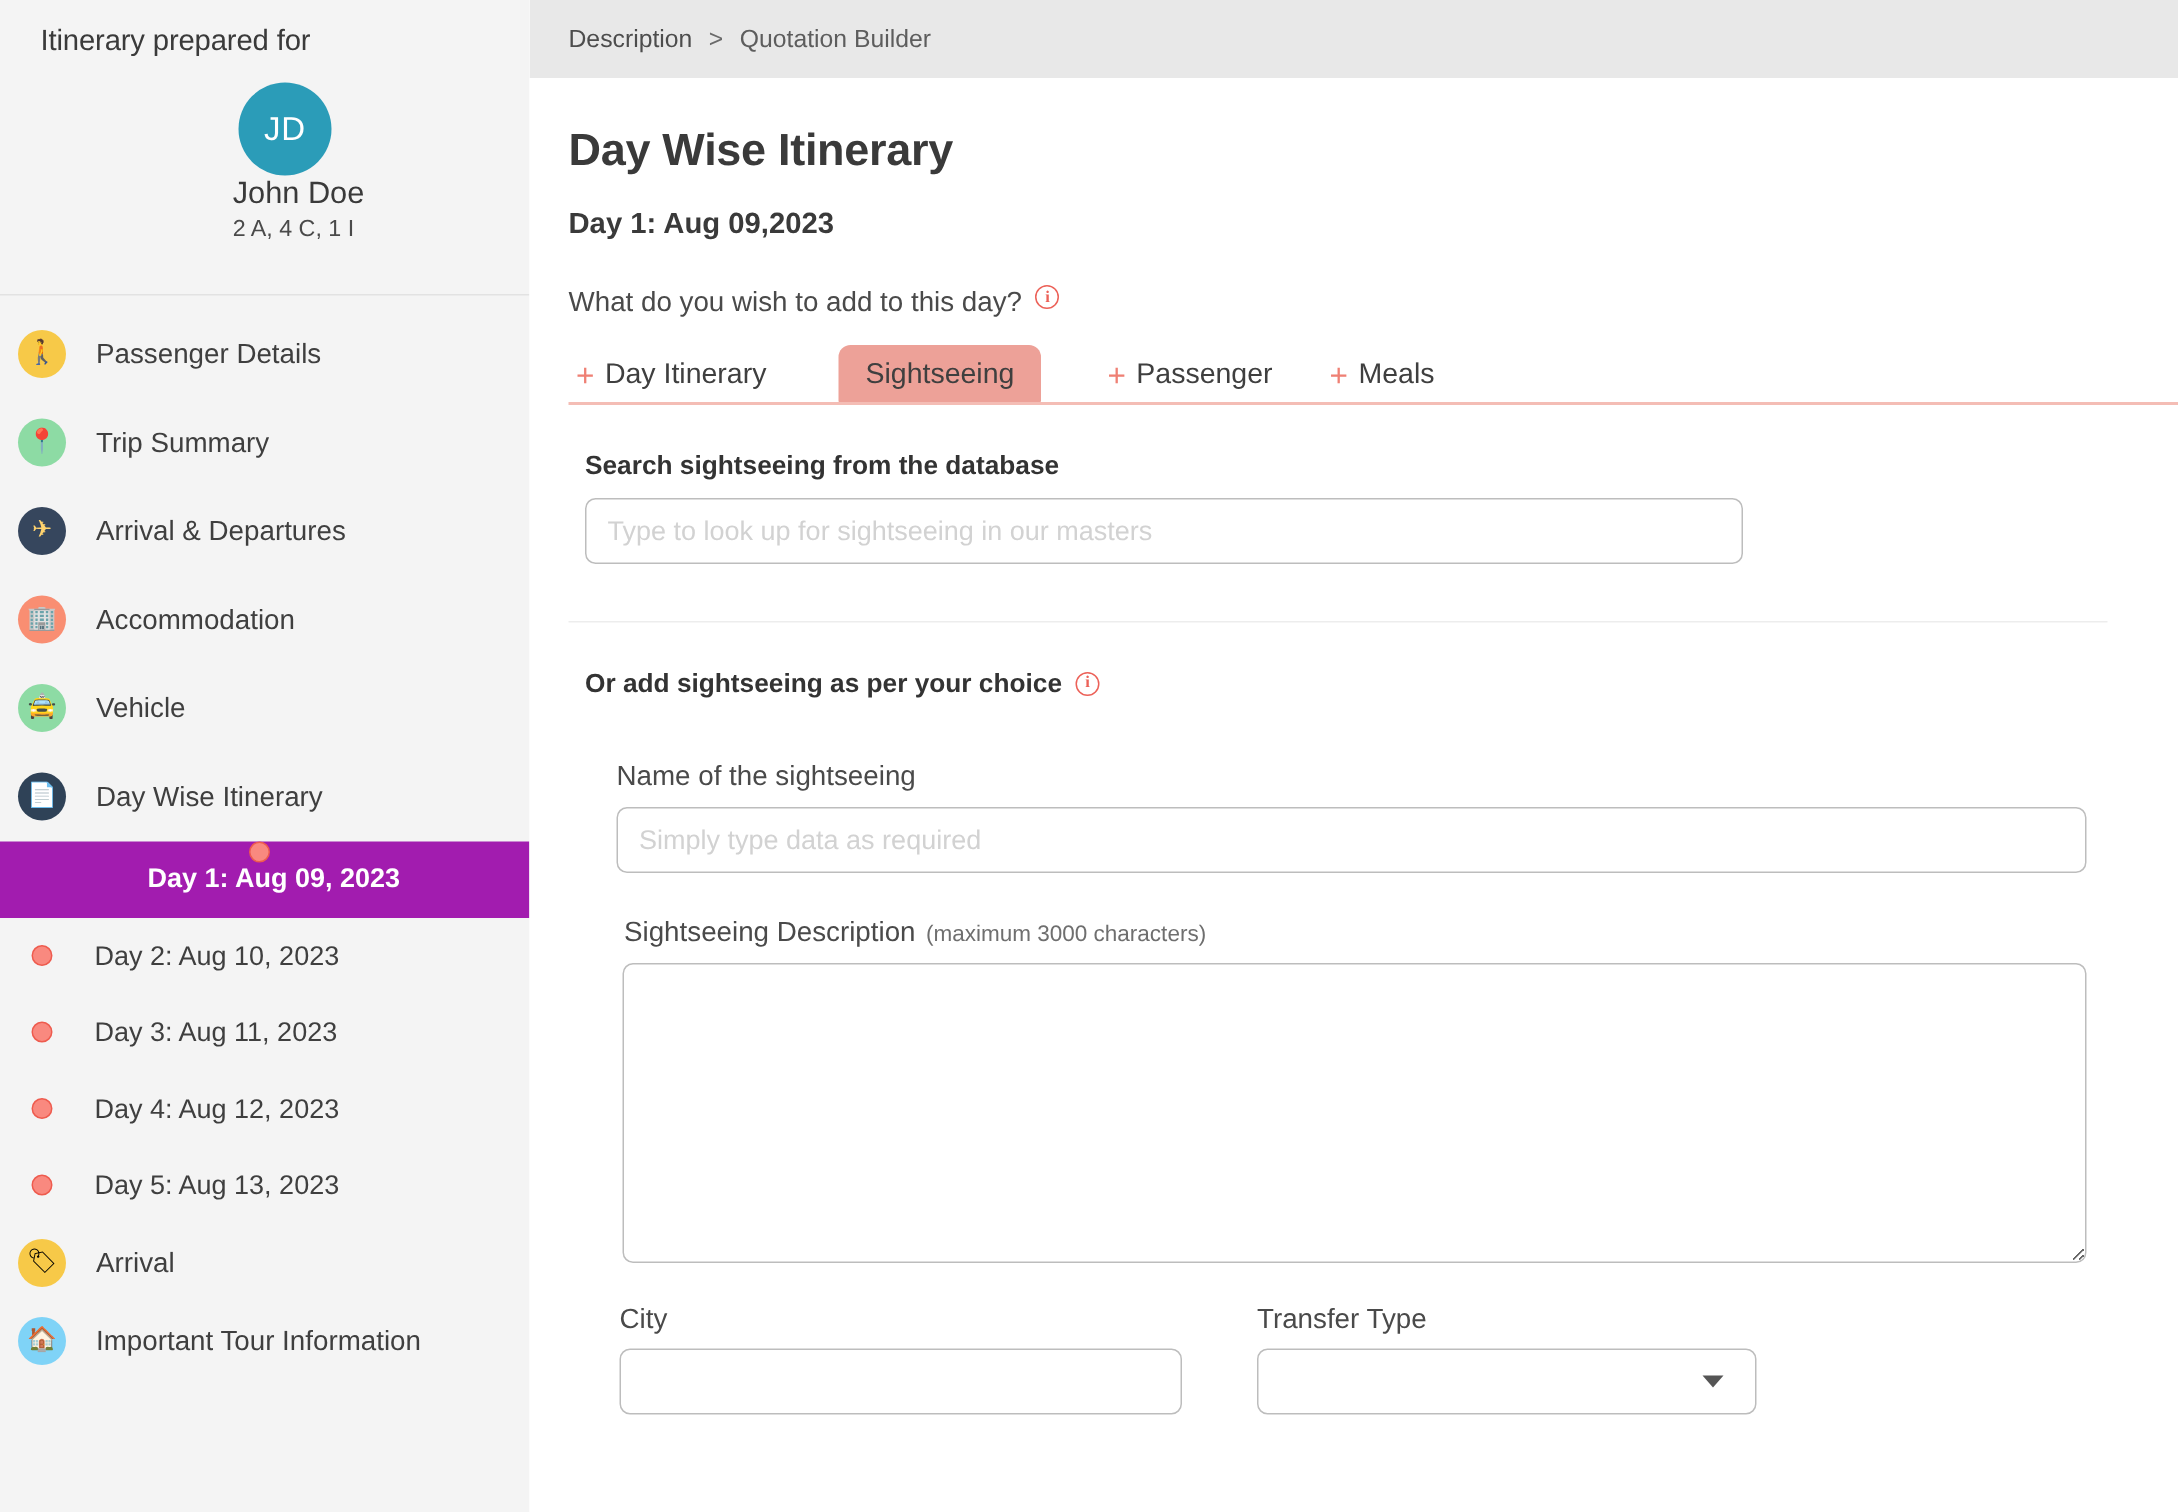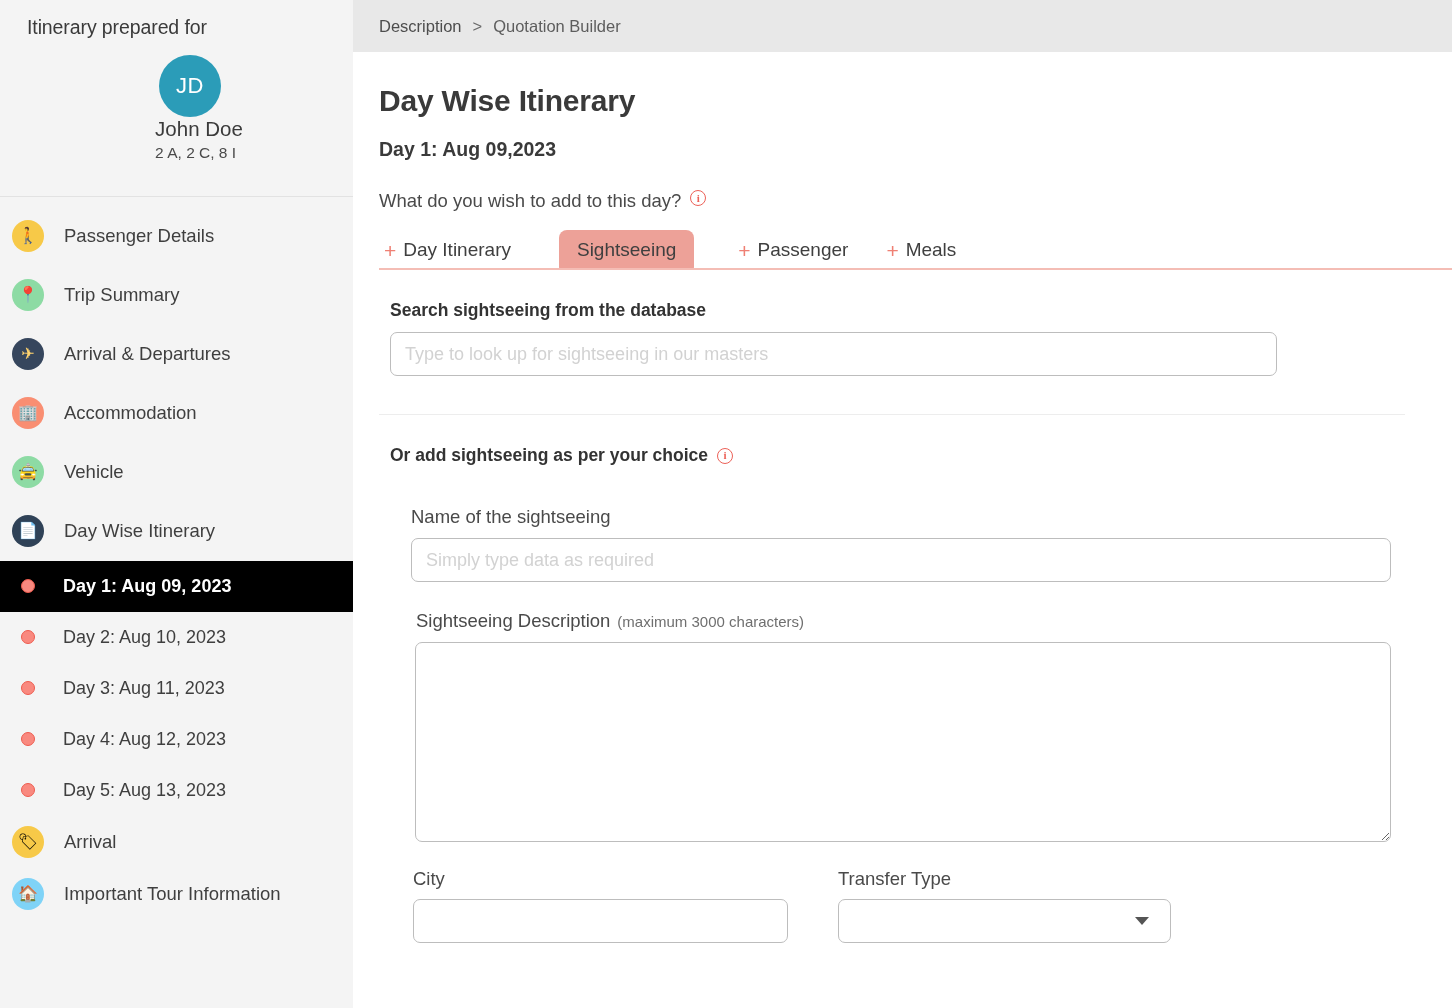--- a/index.html
+++ b/index.html
@@ -84,21 +84,21 @@
     color: #3f3f3f;
   }
   
   .day-item {
     display: flex;
     align-items: center;
     height: 51px;
     padding-left: 12px;
     cursor: pointer;
   }
-  .day-item.active { background: #000000; }
+  .day-item.active { background: #a21caf; flex-direction: column; }
   .day-dot {
     width: 14px; height: 14px;
     border-radius: 50%;
     background: #f9897f;
     border: 1.5px solid #ee5b4e;
     flex: 0 0 14px;
     margin-left: 9px;
     margin-right: 28px;
   }
   .day-label {
@@ -221,21 +221,21 @@
     border: 1px solid #bdbdbd;
     border-radius: 7px;
     background: #ffffff;
     font-size: 18px;
     color: #4a4a4a;
     padding: 0 14px;
     font-family: "Liberation Sans", sans-serif;
     outline: none;
   }
   .fld::placeholder { color: #d2d2d2; }
-  #search-input { width: 887px; margin-top: 11px; }
+  #search-input { width: 772px; margin-top: 11px; }
 
   .hr {
     height: 1px;
     background: #ededed;
     margin: 38px 47px 0 0;
   }
 
   .or-head { margin-top: 30px; }
   .choice { padding-left: 32px; }
   .name-lbl { margin-top: 40px; }
@@ -305,21 +305,21 @@
 <div class="app">
 
   <aside class="sidebar">
 
     <div class="sb-title">Itinerary prepared for</div>
 
     <div class="sb-user">
       <div class="avatar">JD</div>
       <div class="sb-user-txt">
         <div class="sb-user-name">John Doe</div>
-        <div class="sb-user-pax">2 A, 2 C, 8 I</div>
+        <div class="sb-user-pax">2 A, 4 C, 1 I</div>
       </div>
     </div>
 
     <div class="sb-sep"></div>
 
     <nav class="nav">
 
       <div class="nav-item">
         <span class="nav-icon" style="background:#f7c948">
           <span class="g">🚶</span>

